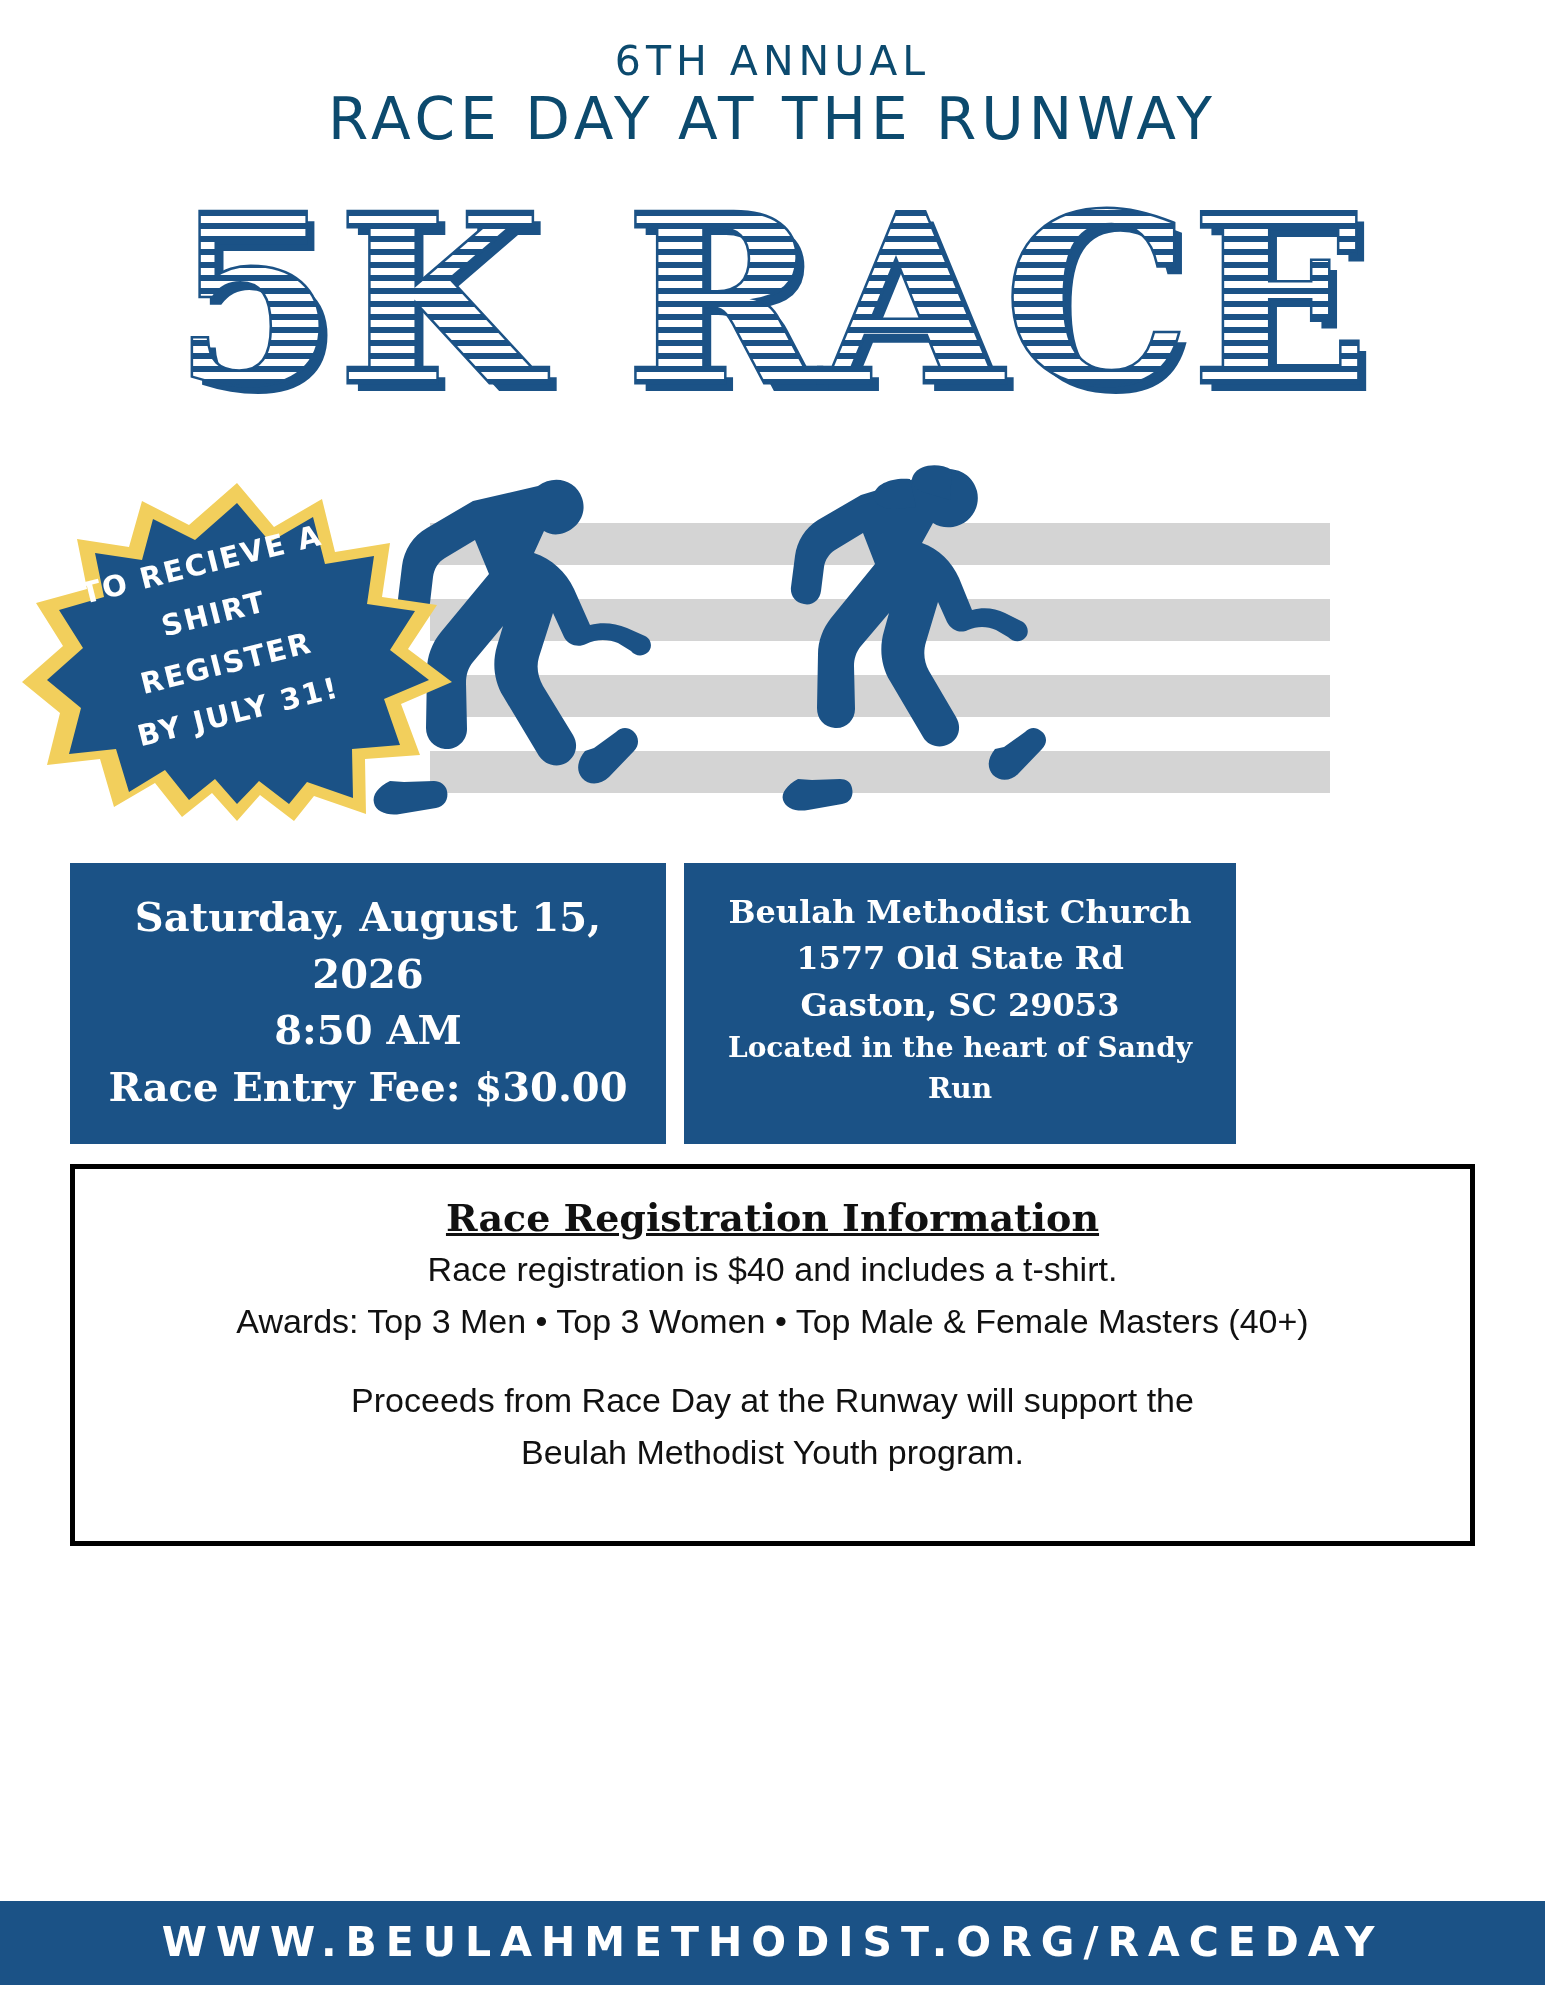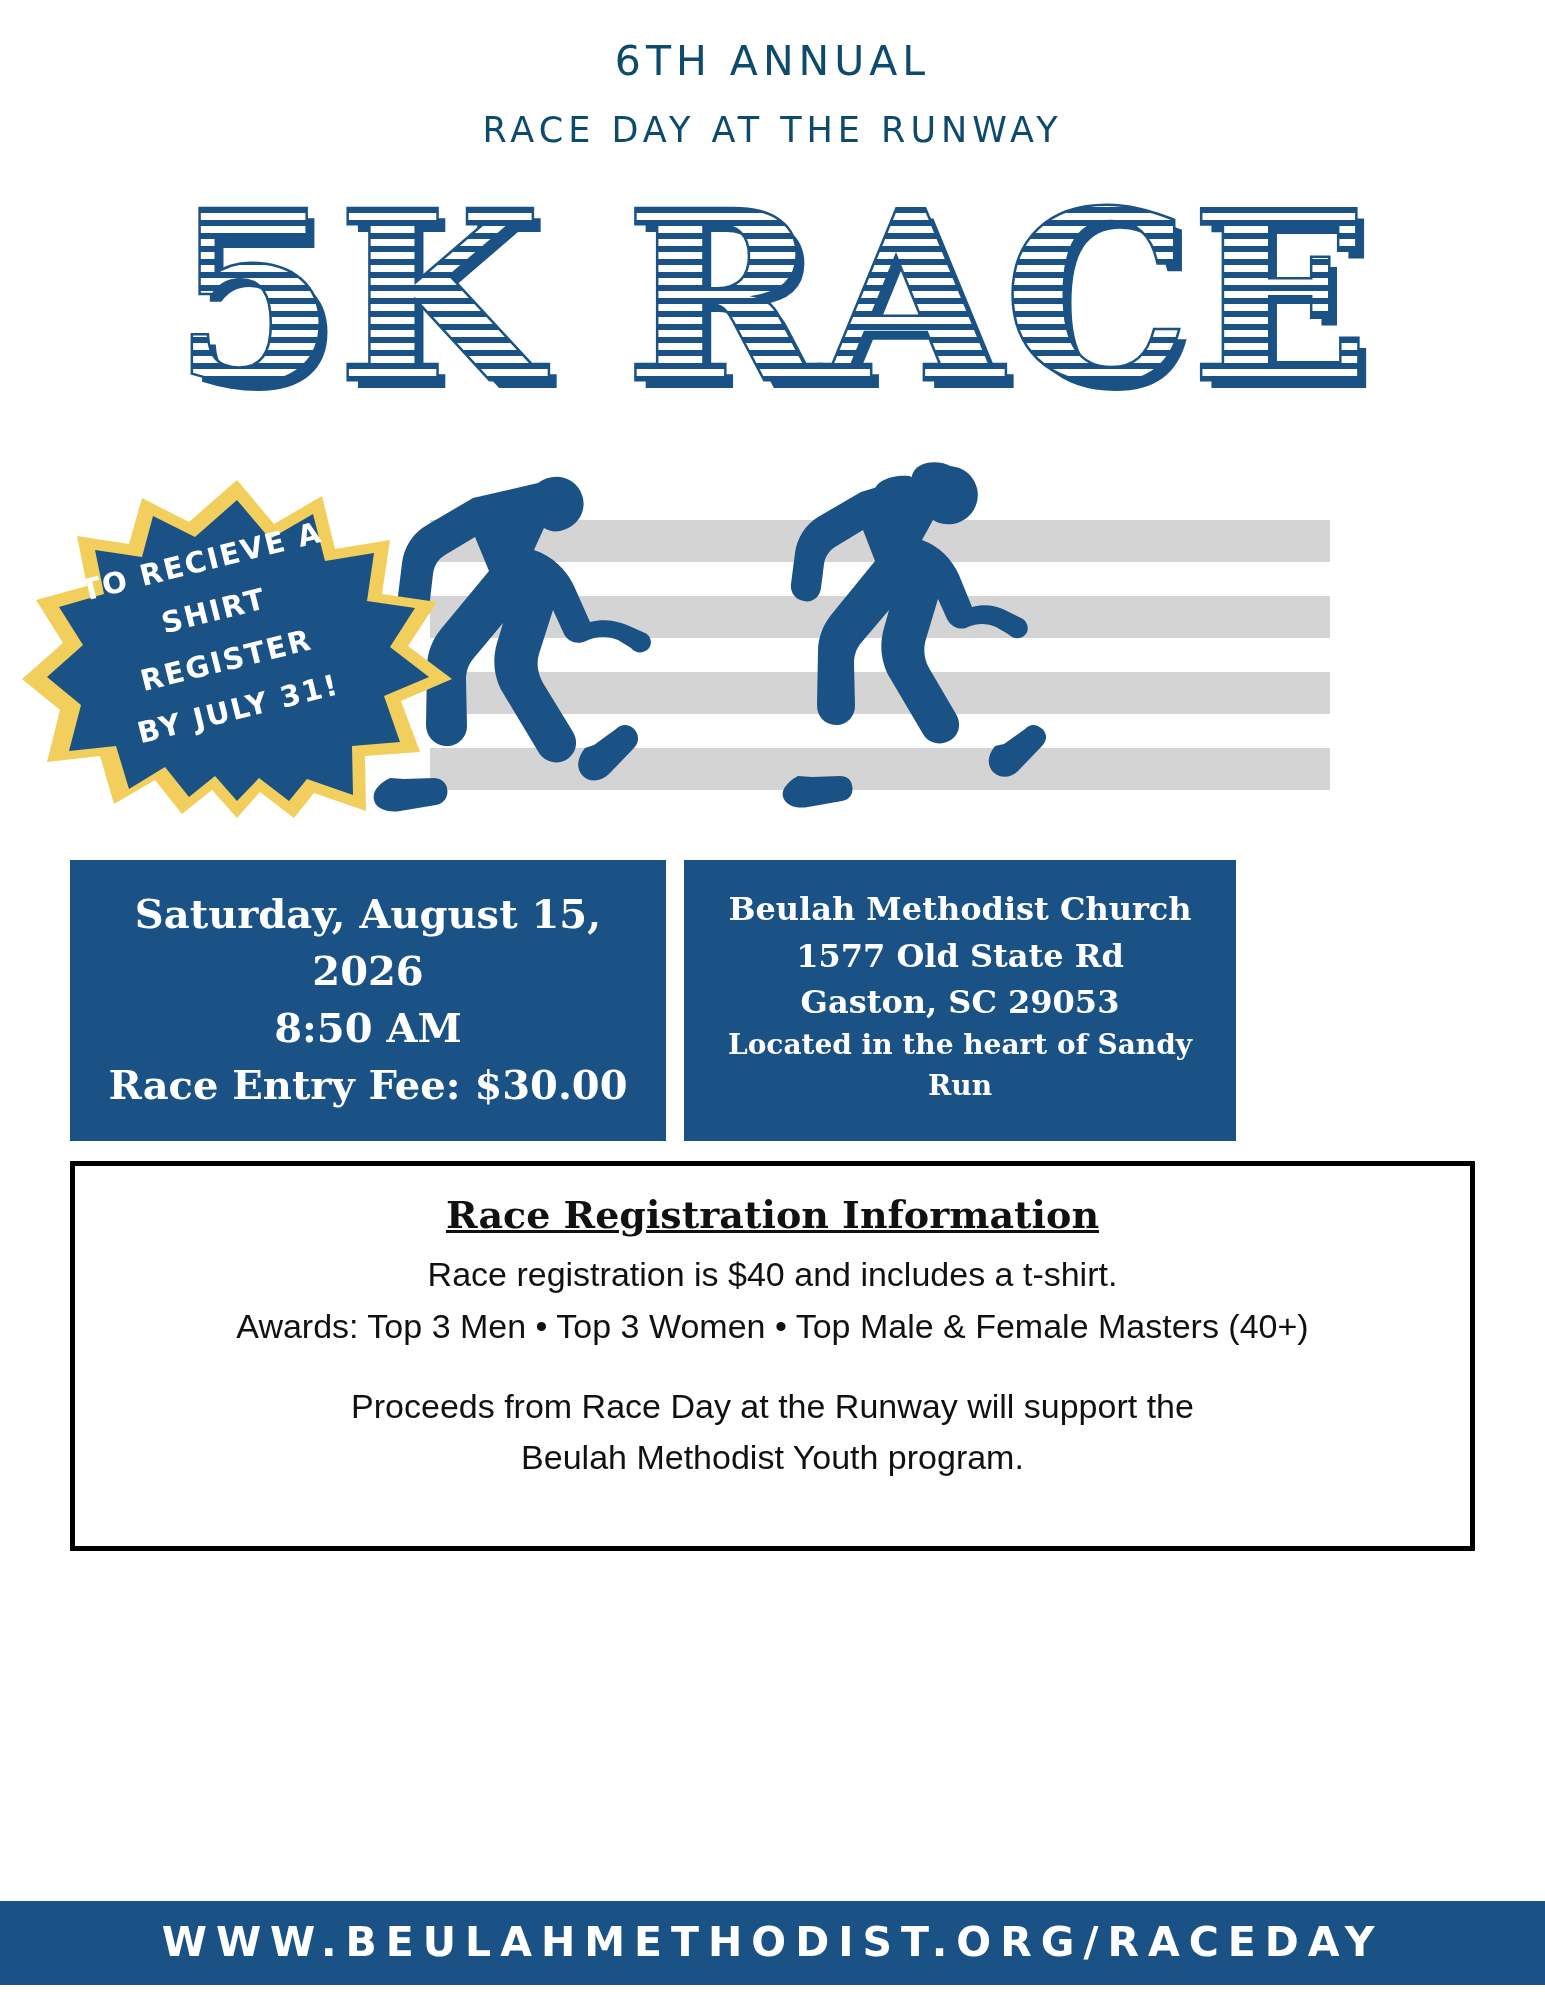--- a/index.html
+++ b/index.html
@@ -29,21 +29,21 @@
     padding-top: 38px;
   }
   .header .line {
     color: #0c4a6e;
     font-family: "DejaVu Sans", sans-serif;
     font-weight: normal;
     letter-spacing: 5px;
     line-height: 1.16;
   }
   .header .line1 { font-size: 41px; }
-  .header .line2 { font-size: 35px; margin-top: 24px; }
+  .header .line2 { font-size: 58px; }
 
   
   .title-wrap {
     text-align: center;
     margin-top: 24px;
     height: 240px;
     position: relative;
   }
   .big-title {
     font-family: "DejaVu Serif", serif;
@@ -181,21 +181,21 @@
     padding: 26px 30px 34px 30px;
     text-align: center;
     box-sizing: border-box;
   }
   .reg-title {
     font-family: "DejaVu Serif", serif;
     font-weight: bold;
     font-size: 38px;
     text-decoration: underline;
     color: #111111;
-    margin-bottom: 12px;
+    margin-bottom: 4px;
   }
   .reg-line {
     font-family: "Liberation Sans", sans-serif;
     font-size: 34px;
     color: #111111;
     line-height: 1.52;
   }
   .reg-gap { height: 28px; }
   .reg-strong {
     font-family: "DejaVu Serif", serif;

